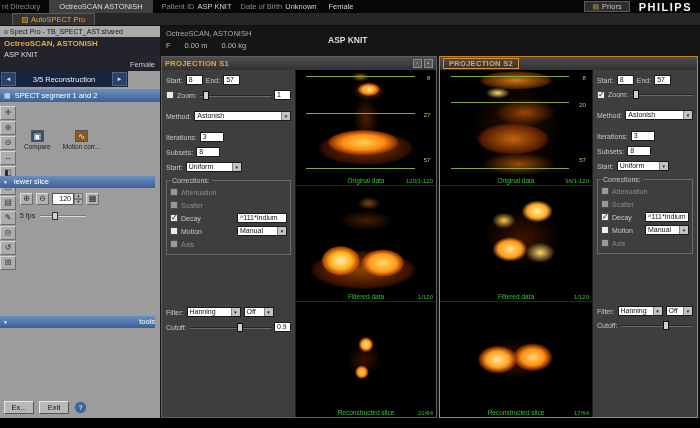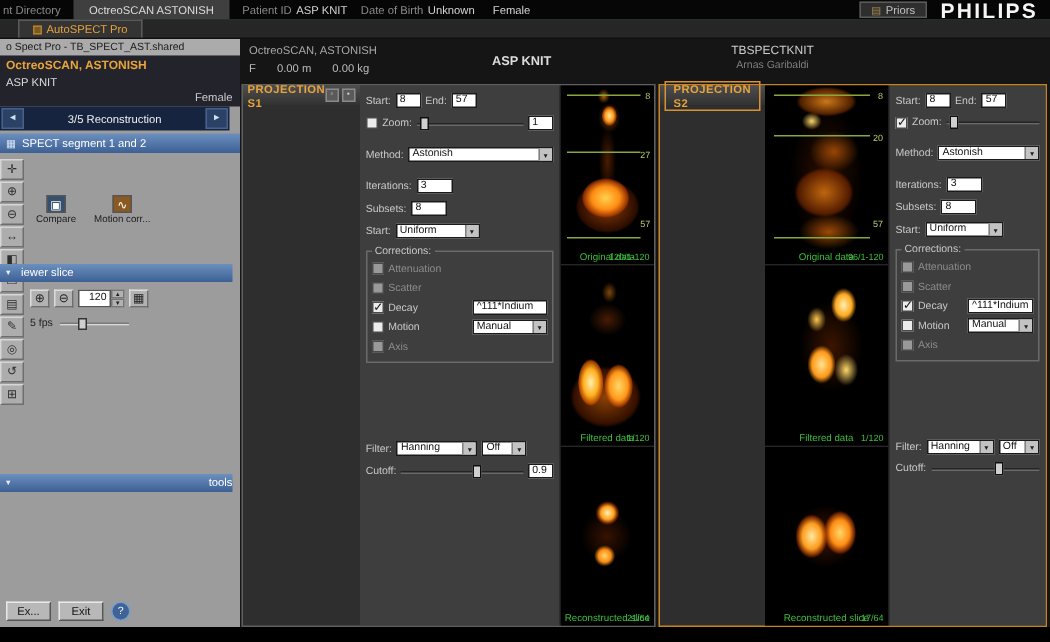--- a/index.html
+++ b/index.html
@@ -9,35 +9,35 @@
 
   
   .topbar{position:absolute;left:0;top:0;width:700px;height:13px;background:#060606;display:flex;align-items:center;gap:9px;font-size:7.5px;color:#8a8a8a;}
   .tb-left{padding-left:2px;white-space:nowrap;}
   .tb-study{background:#3f3f3f;color:#ddd;height:13px;display:flex;align-items:center;padding:0 10px;white-space:nowrap;}
   .tb-pair{white-space:nowrap;}
   .tb-pair .v{color:#d5d5d5;margin-left:3px;}
   .tb-spacer{flex:1;}
   .priors-btn{display:flex;align-items:center;gap:3px;background:#2e2e2e;border:1px solid #5a5a5a;color:#c0c0c0;padding:0 7px;height:11px;cursor:default;}
   .priors-btn .ic{font-size:7px;color:#b09050;}
-  .brand{color:#f5f5f5;font-size:14px;font-weight:bold;letter-spacing:1.5px;margin-right:8px;}
+  .brand{color:#f5f5f5;font-size:11px;font-weight:bold;letter-spacing:1.5px;margin-right:8px;}
 
   
   .tabrow{position:absolute;left:0;top:13px;width:700px;height:13px;background:#262626;border-bottom:1px solid #101010;display:flex;align-items:flex-end;}
   .tab{margin-left:12px;height:12px;display:flex;align-items:center;gap:3px;background:#343434;border:1px solid #5a5a5a;border-bottom:none;color:#e8a43c;font-size:7.5px;padding:0 9px;}
   .tab .app-ic{width:6px;height:6px;background:#7a5a20;border:1px solid #b08030;}
 
   
   .sidebar{position:absolute;left:0;top:26px;width:160px;height:392px;background:#9c9c9c;}
   .sb-title{position:absolute;left:0;top:0;width:160px;height:11px;background:#ababab;color:#1a1a1a;font-size:7px;line-height:11px;padding-left:4px;white-space:nowrap;overflow:hidden;}
   .sb-dark{position:absolute;left:0;top:11px;width:160px;height:34px;background:#23232b;padding:2px 4px;}
   .sb-study{color:#e8a43c;font-size:8px;font-weight:bold;}
   .sb-patient{color:#dddddd;font-size:7.5px;margin-top:2px;}
   .sb-sex{position:absolute;right:5px;bottom:2px;color:#cccccc;font-size:7.5px;}
-  .sb-nav{position:absolute;left:0;top:45px;width:153px;height:16px;background:#16243f;display:flex;align-items:center;}
+  .sb-nav{position:absolute;left:0;top:45px;width:128px;height:16px;background:#16243f;display:flex;align-items:center;}
   .sb-nav-btn{width:15px;height:14px;margin:0 1px;background:#2c4166;border:1px solid #46618c;color:#cfe0f5;font-size:6px;display:flex;align-items:center;justify-content:center;cursor:default;}
   .sb-nav-lbl{flex:1;text-align:center;color:#eeeeee;font-size:7.5px;}
   .sb-seg{position:absolute;left:0;top:63px;width:160px;height:13px;background:linear-gradient(#6b8fbe,#3c6094);color:#fff;display:flex;align-items:center;gap:4px;padding-left:4px;font-size:7.5px;}
   .sb-seg .ic{font-size:7px;color:#dce8f8;}
   .strip{position:absolute;left:0;top:80px;width:17px;display:flex;flex-direction:column;gap:1px;}
   .strip .tool{width:16px;height:14px;background:#adadad;border:1px solid;border-color:#d6d6d6 #6e6e6e #6e6e6e #d6d6d6;color:#2e2e2e;font-size:8px;line-height:12px;text-align:center;cursor:default;}
   .shortcuts{position:absolute;left:24px;top:104px;display:flex;gap:12px;}
   .shortcut{display:flex;flex-direction:column;align-items:center;gap:1px;cursor:default;}
   .shortcut .ic{width:13px;height:12px;border:1px solid #555;font-size:8px;line-height:11px;text-align:center;color:#fff;}
   .ic-compare{background:#35506e;}
@@ -65,21 +65,21 @@
   
   .main{position:absolute;left:160px;top:26px;width:540px;height:392px;background:#151515;}
   .ph-col1{position:absolute;left:6px;top:3px;color:#a9a9a9;font-size:7.5px;}
   .ph-col1 .l2{display:flex;gap:14px;margin-top:3px;color:#bbb;}
   .ph-col2{position:absolute;left:168px;top:9px;color:#dddddd;font-size:8.5px;font-weight:bold;}
   .ph-col3{position:absolute;left:290px;top:3px;width:130px;text-align:center;}
   .ph-col3 .station{color:#cccccc;font-size:8px;}
   .ph-col3 .phys{color:#7f7f7f;font-size:7px;margin-top:2px;}
 
   .panels{position:absolute;left:1px;top:30px;height:362px;display:flex;gap:2px;}
-  .panel{height:362px;background:#2e2e2e;border:1px solid #5f5f5f;display:flex;flex-direction:row;}
+  .panel{height:362px;background:#2e2e2e;border:1px solid #5f5f5f;display:flex;flex-direction:column;}
   .panel.s1{width:276px;}
   .panel.s2{width:259px;border-color:#c8821e;}
   .panel-title{height:13px;background:linear-gradient(#4e4e4e,#323232);display:flex;align-items:center;padding:0 3px;flex:0 0 13px;}
   .panel-title .t{color:#e8a43c;font-size:7.5px;font-weight:bold;letter-spacing:.3px;}
   .s2 .panel-title .t{border:1px solid #d89232;padding:0 5px;line-height:9px;}
   .win-icons{margin-left:auto;display:flex;gap:2px;}
   .win-icons .wi{width:9px;height:9px;background:#5a5a5a;border:1px solid #8a8a8a;color:#ddd;font-size:5px;line-height:7px;text-align:center;cursor:default;}
   .panel-body{flex:1;display:flex;min-height:0;}
 
   .controls{background:#3e3e3e;padding:5px 4px 4px;font-size:7px;color:#c8c8c8;display:flex;flex-direction:column;}
@@ -263,24 +263,20 @@
 
     <div class="ph-col1">
       <div>OctreoSCAN, ASTONISH</div>
       <div class="l2">
         <span>F</span>
         <span>0.00 m</span>
         <span>0.00 kg</span>
       </div>
     </div>
     <div class="ph-col2">ASP KNIT</div>
-    <div class="ph-col3">
-      <div class="station">TBSPECTKNIT</div>
-      <div class="phys">Arnas Garibaldi</div>
-    </div>
 
     <div class="panels">
 
       <div class="panel s1">
         <div class="panel-title">
           <span class="t">PROJECTION S1</span>
           <span class="win-icons">
             <span class="wi">▫</span>
             <span class="wi">▪</span>
           </span>

